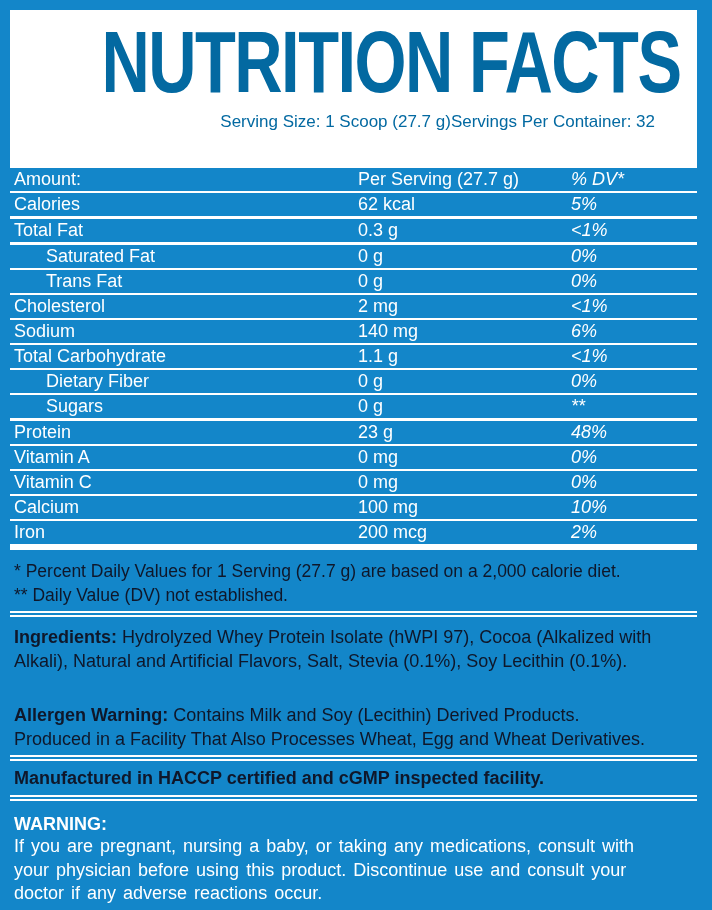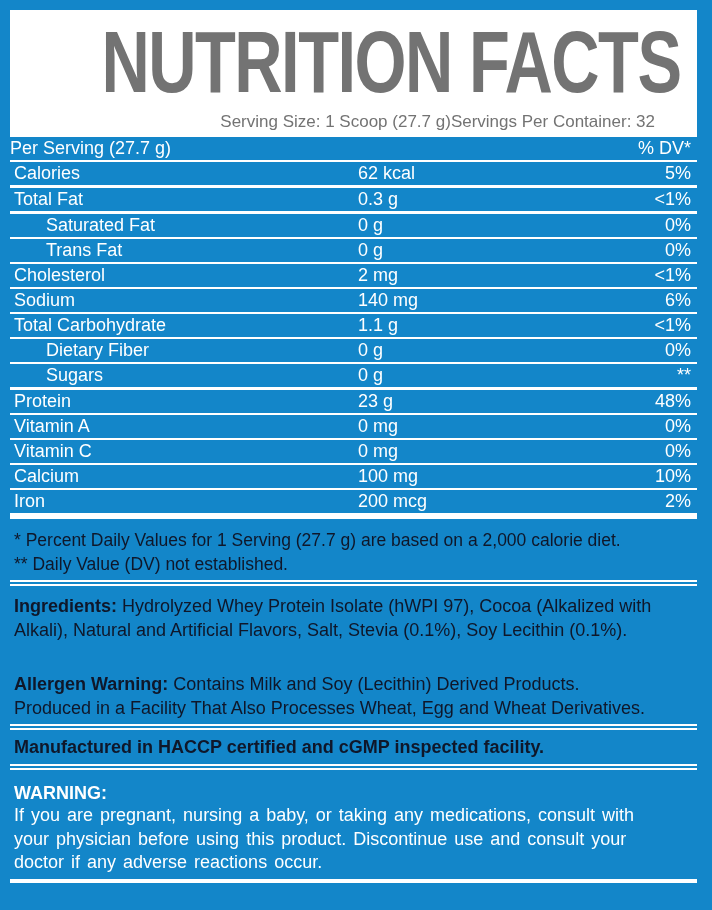--- a/index.html
+++ b/index.html
@@ -17,22 +17,22 @@
   }
   .content {
     position: absolute;
     top: 10px;
     left: 10px;
     width: 687px;
   }
   
   .header-panel {
     background: #ffffff;
-    height: 127px;
-    color: #737373;
+    height: 158px;
+    color: #0369a1;
   }
   .title-wrap {
     text-align: center;
     height: 92px;
     padding-top: 8px;
     overflow: visible;
     white-space: nowrap;
   }
   .title-wrap .title-text {
     display: inline-block;
@@ -64,23 +64,24 @@
   .c-label {
     width: 344px;
     padding-left: 4px;
     box-sizing: content-box;
     white-space: nowrap;
   }
   .trow.sub .c-label { padding-left: 36px; width: 312px; }
   .c-value { flex: 1; white-space: nowrap; }
   .c-dv {
     width: 120px;
-    text-align: right;
+    text-align: left;
     padding-right: 6px;
     white-space: nowrap;
+    font-style: italic;
   }
   
   .foot {
     color: #0f172a;
     font-size: 17.5px;
     line-height: 23.5px;
     padding: 10px 4px 4px 4px;
   }
   .rule2 {
     height: 6px;
@@ -129,20 +130,21 @@
       <span class="title-text">NUTRITION FACTS</span>
     </div>
     <div class="serving-row">
       <span>Serving Size: 1 Scoop (27.7 g)</span>
       <span>Servings Per Container: 32</span>
     </div>
   </div>
 
   <div class="ntable">
     <div class="trow">
+      <span class="c-label">Amount:</span>
       <span class="c-value">Per Serving (27.7 g)</span>
       <span class="c-dv">% DV*</span>
     </div>
 
     <div class="trow thick">
       <span class="c-label">Calories</span>
       <span class="c-value">62 kcal</span>
       <span class="c-dv">5%</span>
     </div>
 

